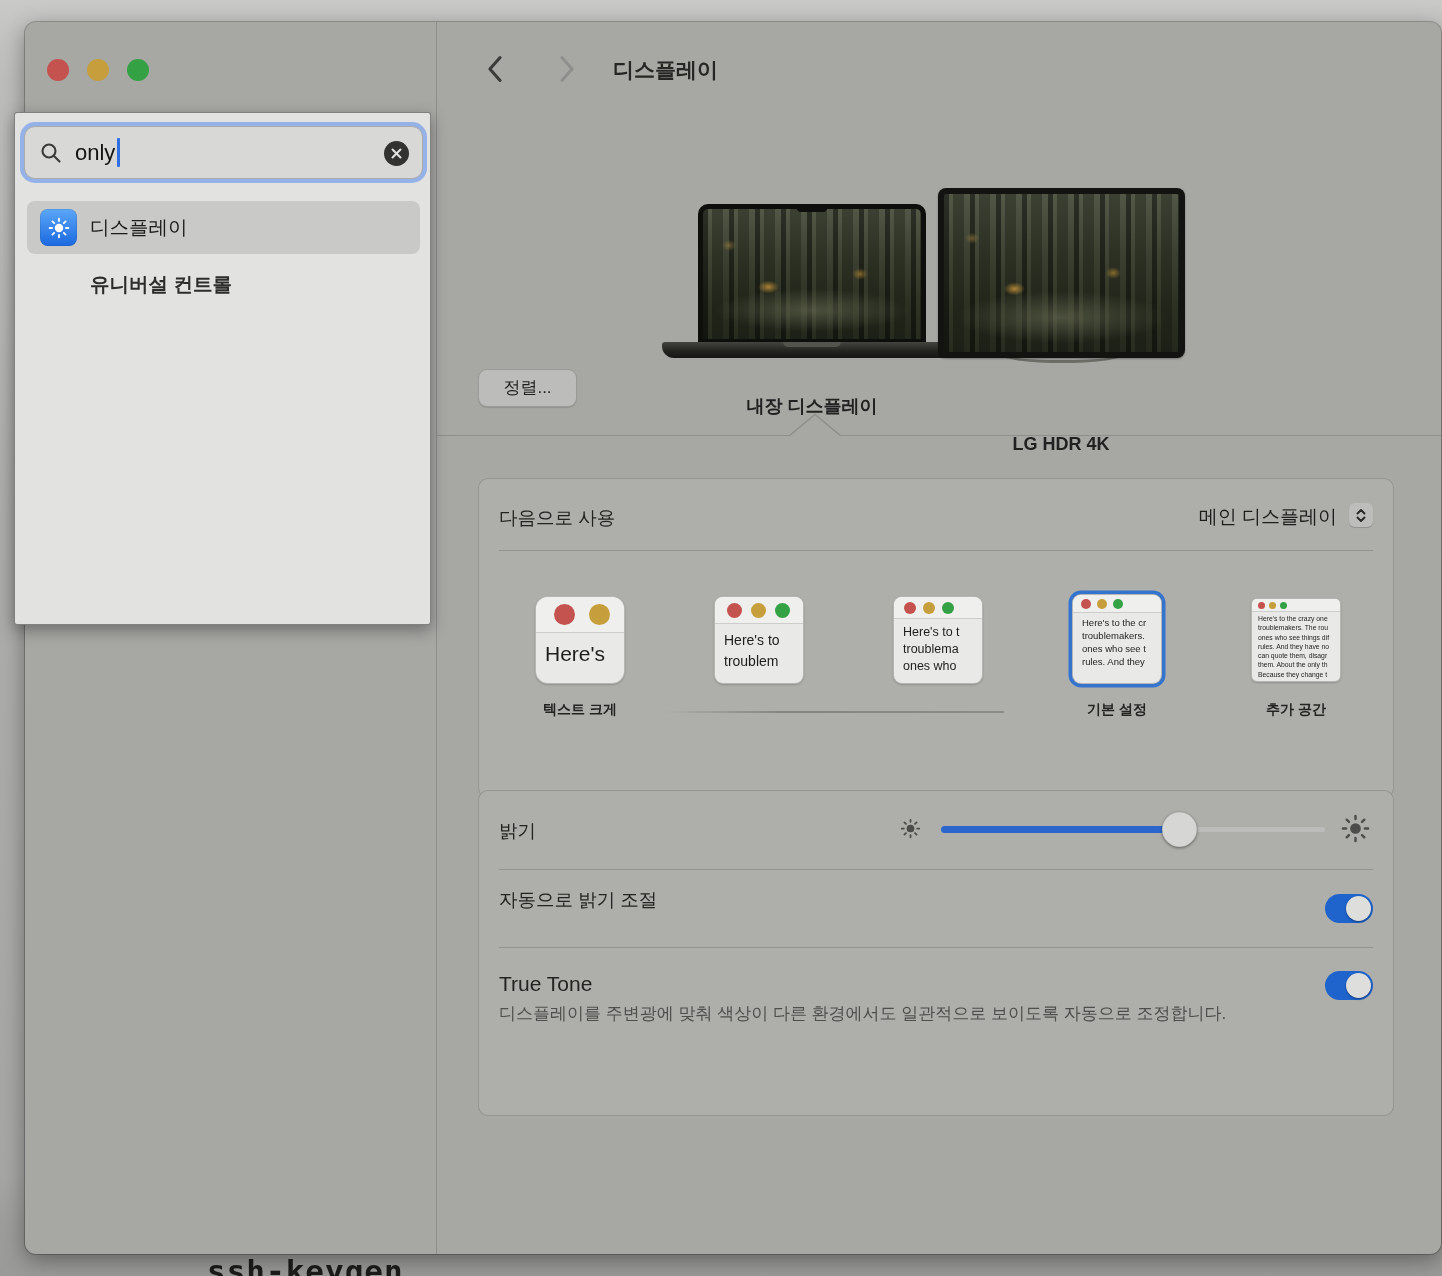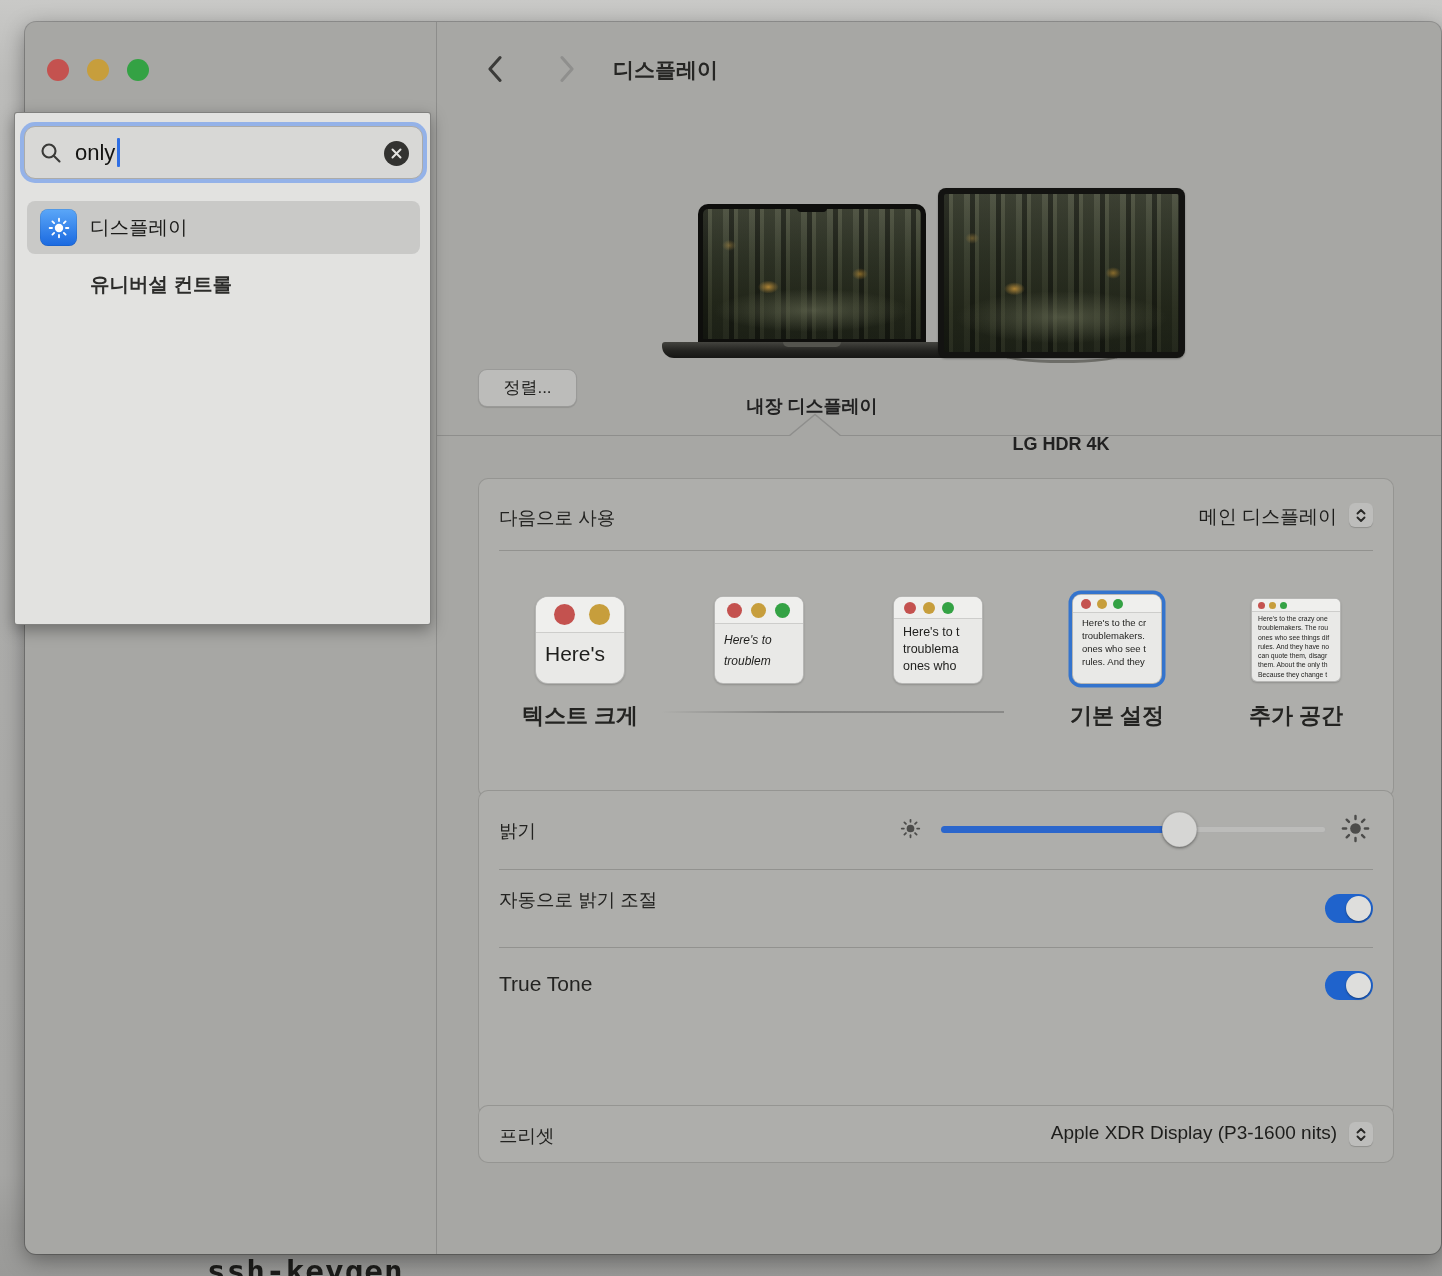--- a/index.html
+++ b/index.html
@@ -123,37 +123,37 @@
   .mini-title i { border-radius:50%; display:block; flex:none; }
   .pv-lines { padding:4px 0 0 9px; color:#1e1e1c; }
   .pv-lines div { white-space:nowrap; overflow:hidden; }
   .sopt-0 .mini-win { height:88px; border-radius:13px; }
   .sopt-0 .mini-title { height:36px; gap:14px; padding-left:18px; }
   .sopt-0 .mini-title i { width:21px; height:21px; }
   .sopt-0 .pv-lines { font-size:21px; padding-top:9px; }
   .sopt-1 .mini-win { height:88px; }
   .sopt-1 .mini-title { height:27px; gap:9px; padding-left:12px; }
   .sopt-1 .mini-title i { width:15px; height:15px; }
-  .sopt-1 .pv-lines { font-size:12px; line-height:21px; padding-top:6px;font-style:italic; }
+  .sopt-1 .pv-lines { font-size:14px; line-height:21px; padding-top:6px; }
   .sopt-2 .mini-win { height:88px; }
   .sopt-2 .mini-title { height:22px; }
   .sopt-2 .mini-title i { width:12px; height:12px; }
   .sopt-2 .pv-lines { font-size:12.5px; line-height:17px; padding-top:5px; }
   .sopt-3 { top:115px; }
   .sopt-3 .mini-win { height:90px; box-shadow:0 0 0 3.5px #3474cd; }
   .sopt-3 .mini-title { height:18px; gap:6px; padding-left:8px; }
   .sopt-3 .mini-title i { width:10px; height:10px; }
   .sopt-3 .pv-lines { font-size:9.5px; line-height:13px; padding-top:3px; }
   .sopt-4 { top:119px; }
   .sopt-4 .mini-win { height:84px; border-radius:6px; }
   .sopt-4 .mini-title { height:13px; gap:4px; padding-left:6px; }
   .sopt-4 .mini-title i { width:7px; height:7px; }
   .sopt-4 .pv-lines { font-size:6.8px; line-height:9.3px; padding-top:2px; padding-left:6px; }
   .sopt-label { position:absolute; top:222px; width:160px; text-align:center;
-    font-size:22px; font-weight:700; color:#232321; }
+    font-size:14px; font-weight:700; color:#232321; }
   .fade-line { position:absolute; left:182px; top:232px; width:343px; height:2px;
     background:linear-gradient(90deg, rgba(120,120,118,0), #858583 35%, #8a8a88); }
 
   
   .sun { color:#4c4c4a; position:absolute; }
   .slider-track { position:absolute; left:462px; top:35px; width:385px; height:7px;
     background:#bcbcba; border-radius:4px; box-shadow:inset 0 0 0 1px rgba(0,0,0,.08); }
   .slider-fill { height:100%; background:#2b66cc; border-radius:4px 0 0 4px; }
   .slider-knob { position:absolute; top:21px; width:35px; height:35px; border-radius:50%;
     background:#d6d6d4; box-shadow:0 1px 3px rgba(0,0,0,.45), inset 0 0 0 .5px rgba(0,0,0,.15); }
@@ -382,31 +382,23 @@
         <div class="row-label" style="top:96px">자동으로 밝기 조절</div>
         <div class="toggle on" id="toggle-auto" style="right:20px; top:103px">
           <div class="knob"></div>
         </div>
         <div class="hr" style="top:156px"></div>
 
         <div class="row-label" style="top:181px; font-size:21px; font-weight:500">True Tone</div>
         <div class="toggle on" id="toggle-tt" style="right:20px; top:180px">
           <div class="knob"></div>
         </div>
-      </div>
-
-      <div class="card card-3">
-        <div class="row-label" style="top:17px">프리셋</div>
-        <div class="row-value" style="right:56px; top:16px">Apple XDR Display (P3-1600 nits)</div>
-        <div class="stepper" style="right:20px; top:16px">
-          <svg width="14" height="15" viewBox="0 0 14 15">
-            <path d="M3.5 5.5 L7 2 L10.5 5.5 M3.5 9.5 L7 13 L10.5 9.5" fill="none" stroke="currentColor" stroke-width="1.9" stroke-linecap="round" stroke-linejoin="round"></path>
-          </svg>
-        </div>
-      </div>
+        <div class="tt-desc">디스플레이를 주변광에 맞춰 색상이 다른 환경에서도 일관적으로 보이도록 자동으로 조정합니다.</div>
+      </div>
+
 
     </div>
   </div>
 
   <div class="search-panel">
     <div class="search-field">
       <span class="mag">
         <svg width="22" height="22" viewBox="0 0 22 22">
             <circle cx="9" cy="9" r="6.5" fill="none" stroke="currentColor" stroke-width="2.1"></circle>
             <line x1="14" y1="14" x2="19.5" y2="19.5" stroke="currentColor" stroke-width="2.1" stroke-linecap="round"></line>

